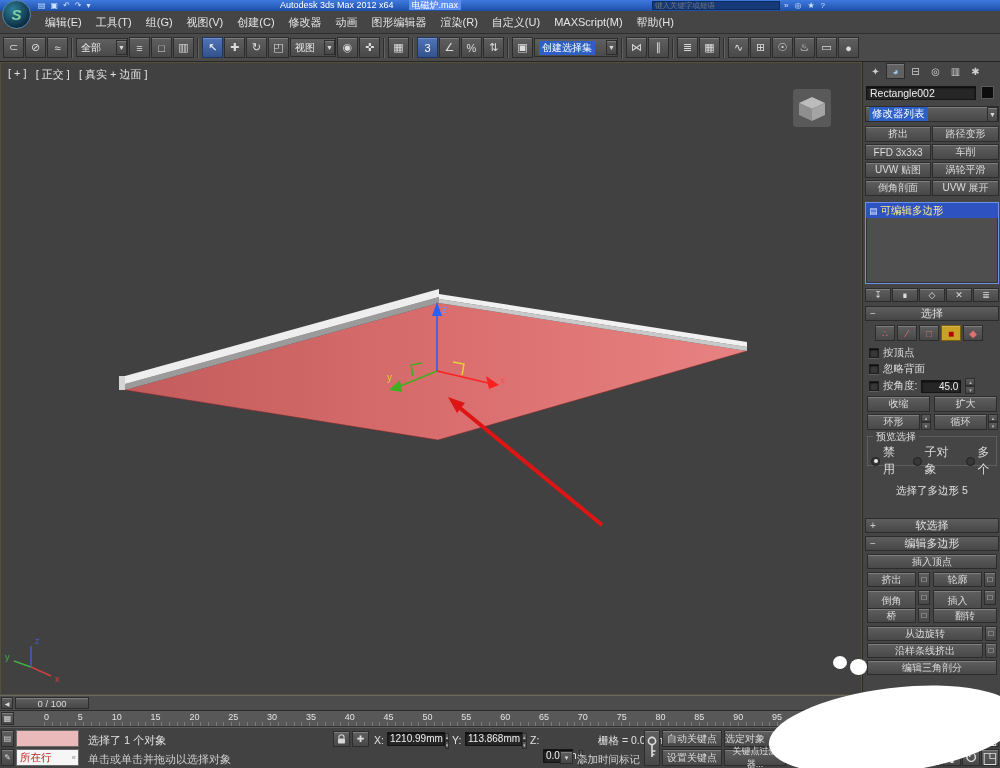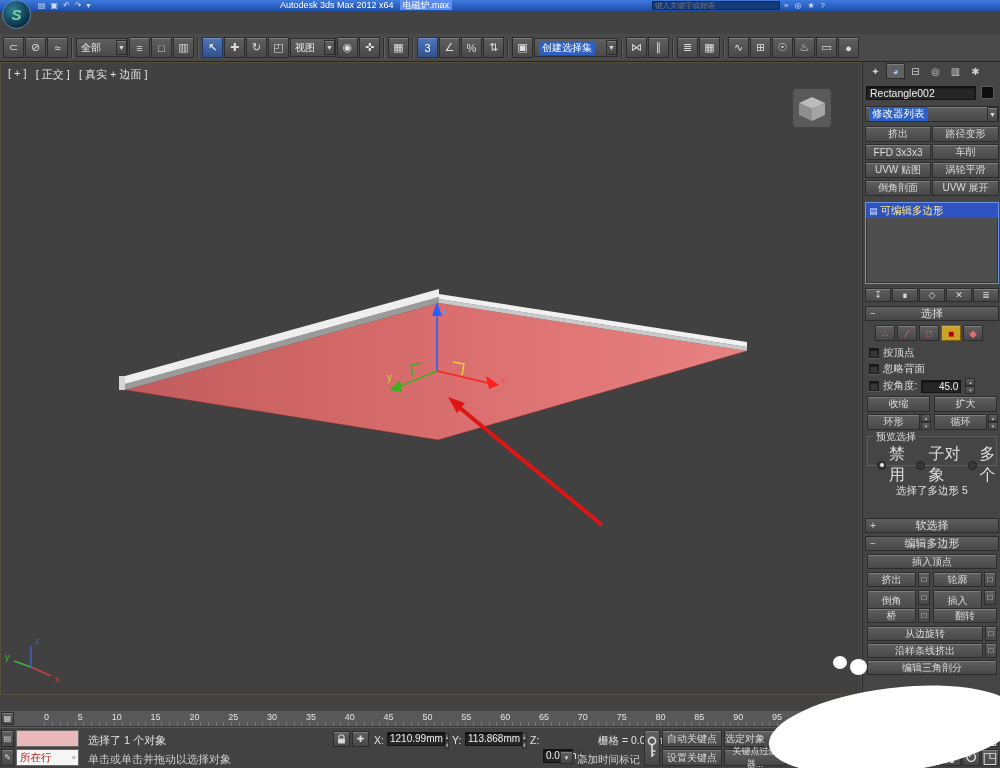--- a/index.html
+++ b/index.html
@@ -12,21 +12,21 @@
      box-shadow:inset 0 1px 0 rgba(255,255,255,.2);display:flex;align-items:center;
      justify-content:center;color:#dcdcdc}
   .hl{background:linear-gradient(#4f75b8,#33518c);border-color:#1d355f;color:#fff}
   .field{background:#262626;border:1px solid #151515;box-shadow:inset 0 1px 2px rgba(0,0,0,.8);color:#eee}
   
   .titlebar{position:absolute;left:0;top:0;width:1000px;height:11px;
             background:linear-gradient(#3f7ae0,#1d4fa8);z-index:6}
   .titlebar .qat{position:absolute;left:38px;top:0;display:flex;gap:5px;color:#dfe8ff;
                  font-size:8px;line-height:11px}
   .win-title{position:absolute;left:280px;top:0;font-size:9px;line-height:11px;color:#fff;white-space:nowrap}
-  .doc-chip{background:#5d8df0;color:#fff;padding:0 3px;margin-left:6px}
+  .doc-chip{background:#5d8df0;color:#fff;padding:0 3px;margin-left:15px}
   .search{position:absolute;left:652px;top:1px;width:128px;height:9px;background:#163a78;
           border:1px solid #0d2a5e;display:flex;align-items:center}
   .search input{width:100%;height:20px;background:transparent;border:0;outline:0;color:#b9c8e8;
                 font-size:7.5px;font-family:inherit;padding:0 2px}
   .tb-ico{color:#cfe0ff;font-size:8px;line-height:11px}
   .logo{position:absolute;left:2px;top:0;width:29px;height:29px;border-radius:50%;
         background:radial-gradient(circle at 38% 32%,#2e7f96,#0c2d44 72%);
         border:1px solid #5c86a8;z-index:9;display:flex;align-items:center;justify-content:center;
         color:#7fd3a0;font-size:15px;font-weight:bold;font-style:italic}
   
@@ -106,20 +106,34 @@
     </div>
     <div class="abs" style="left:784px;top:0;display:flex;gap:6px">
       <span class="tb-ico">»</span>
       <span class="tb-ico">◎</span>
       <span class="tb-ico">★</span>
       <span class="tb-ico">?</span>
     </div>
   </div>
   <div class="logo">S</div>
 
+  <div class="menubar">
+    <span>编辑(E)</span>
+    <span>工具(T)</span>
+    <span>组(G)</span>
+    <span>视图(V)</span>
+    <span>创建(C)</span>
+    <span>修改器</span>
+    <span>动画</span>
+    <span>图形编辑器</span>
+    <span>渲染(R)</span>
+    <span>自定义(U)</span>
+    <span>MAXScript(M)</span>
+    <span>帮助(H)</span>
+  </div>
 
   <div class="toolbar">
     <span class="b tbtn">⊂</span>
     <span class="b tbtn">⊘</span>
     <span class="b tbtn">≈</span>
     <span class="tsep"></span>
     <div class="tdrop" style="width:52px">
       <span>全部</span>
       <span class="b darr">▼</span>
     </div>
@@ -304,21 +318,21 @@
       <span>▴</span>
       <span>▾</span>
     </span>
     <button class="abs b pbtn" style="left:71px;top:352px;width:53px">循环</button>
     <span class="abs spin" style="left:125px;top:352px">
       <span>▴</span>
       <span>▾</span>
     </span>
     <div class="abs" style="left:4px;top:374px;width:130px;height:30px;border:1px solid #5e5e5e"></div>
     <span class="abs" style="left:10px;top:368px;background:#454545;padding:0 3px;font-size:10px;color:#ddd">预览选择</span>
-    <div class="abs" style="left:14px;top:382px;display:flex;gap:7px;font-size:16px;align-items:center">
+    <div class="abs" style="left:8px;top:382px;display:flex;gap:7px;font-size:12px;align-items:center">
       <span style="display:flex;gap:3px;align-items:center">
         <span class="rad on"></span>
         <span>禁用</span>
       </span>
       <span style="display:flex;gap:3px;align-items:center">
         <span class="rad"></span>
         <span>子对象</span>
       </span>
       <span style="display:flex;gap:3px;align-items:center">
         <span class="rad"></span>
@@ -352,20 +366,25 @@
     <span class="abs b sq" style="left:55px;top:546px;width:12px;height:15px">□</span>
     <button class="abs b pbtn" style="left:70px;top:546px;width:64px;height:15px">翻转</button>
 
     <button class="abs b pbtn" style="left:4px;top:564px;width:116px;height:15px">从边旋转</button>
     <span class="abs b sq" style="left:122px;top:564px;width:12px;height:15px">□</span>
     <button class="abs b pbtn" style="left:4px;top:581px;width:116px;height:15px">沿样条线挤出</button>
     <span class="abs b sq" style="left:122px;top:581px;width:12px;height:15px">□</span>
     <button class="abs b pbtn" style="left:4px;top:598px;width:130px;height:15px">编辑三角剖分</button>
   </div>
 
+  <div class="timeline">
+    <span class="b abs" style="left:1px;top:1px;width:12px;height:12px;font-size:6px">◀</span>
+    <span class="b abs" style="left:15px;top:1px;width:74px;height:12px;font-size:9.5px">0 / 100</span>
+    <span class="b abs" style="left:847px;top:1px;width:12px;height:12px;font-size:6px">▶</span>
+  </div>
 
   <div class="trackbar">
     <span class="b abs" style="left:1px;top:1px;width:13px;height:13px;font-size:8px">▦</span>
     <div class="ruler">
       <span>0</span>
       <span>5</span>
       <span>10</span>
       <span>15</span>
       <span>20</span>
       <span>25</span>

